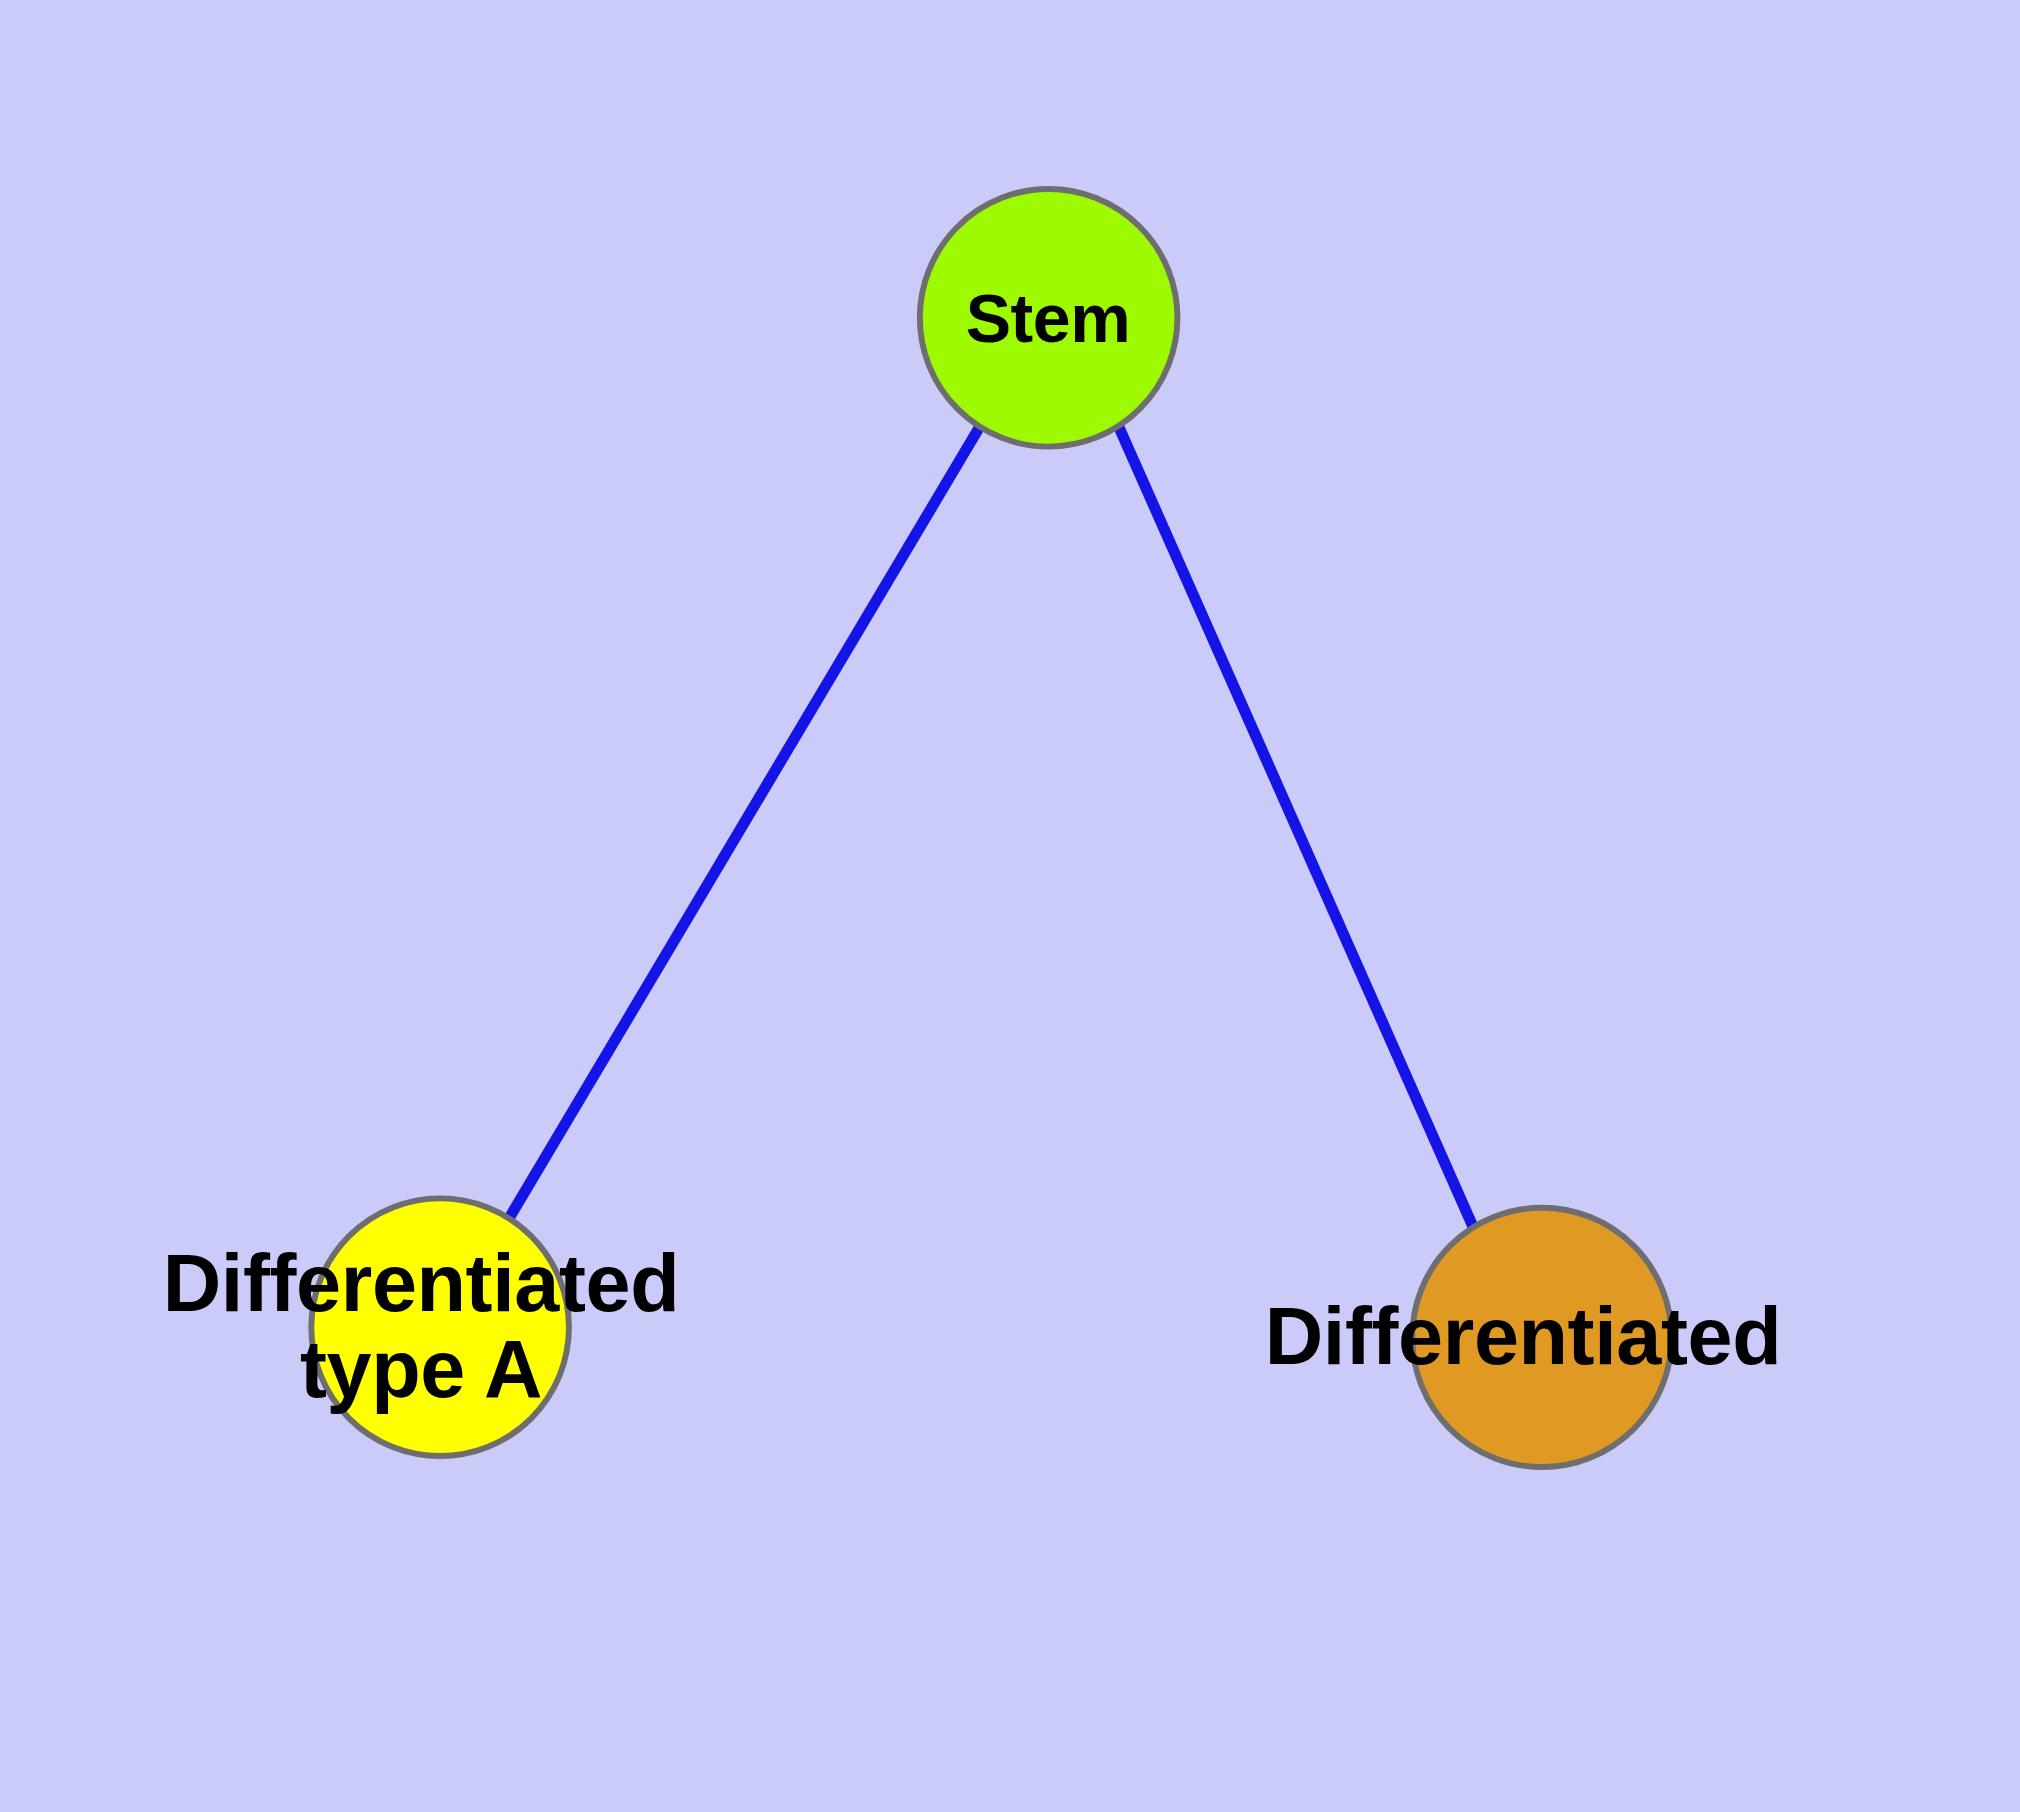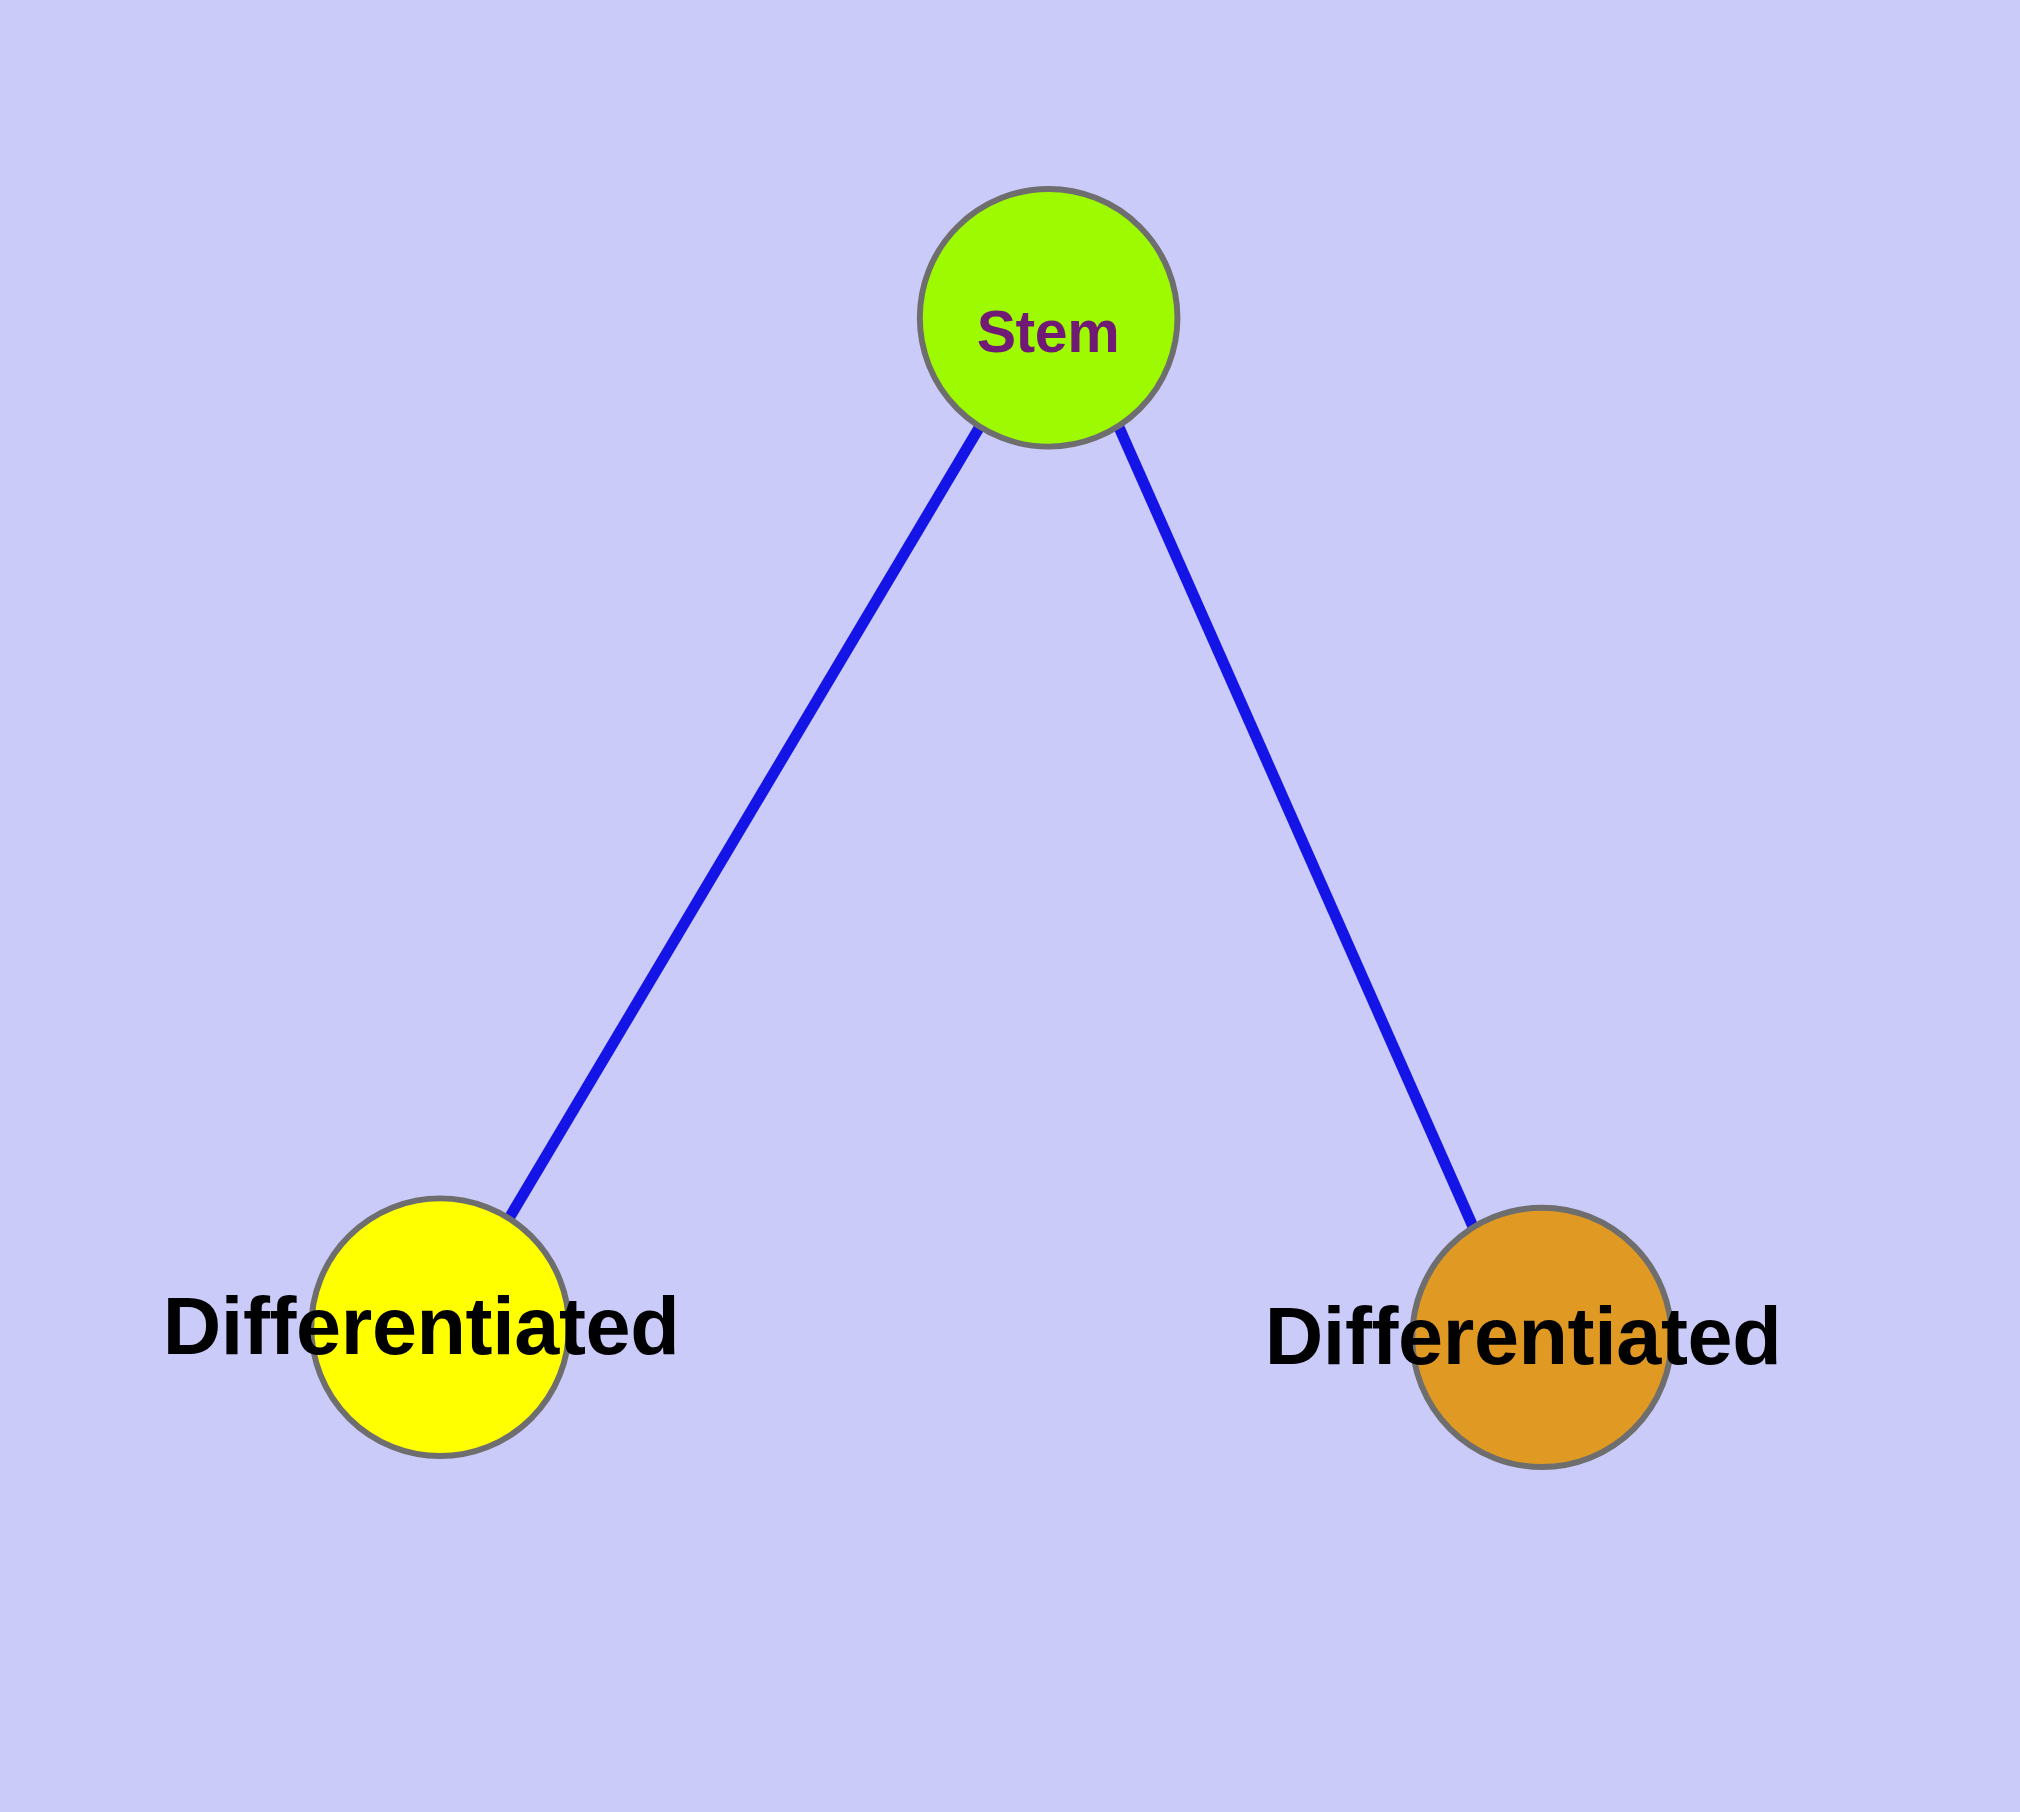--- a/index.html
+++ b/index.html
@@ -58,20 +58,20 @@
       <line class="edge-line" x1="1156" y1="503" x2="600" y2="1438" stroke="#1414e6" stroke-width="13"></line>
       <line class="edge-line" x1="1320" y1="504" x2="1738" y2="1448" stroke="#1414e6" stroke-width="13"></line>
     </g>
     <g>
       <circle class="node-circle" cx="1237" cy="375" r="152" fill="#9efa00" stroke="#6e6e6e" stroke-width="7"></circle>
       <circle class="node-circle" cx="519" cy="1566" r="152" fill="#ffff00" stroke="#6e6e6e" stroke-width="7"></circle>
       <circle class="node-circle" cx="1819" cy="1578" r="153" fill="#e09a24" stroke="#6e6e6e" stroke-width="7"></circle>
     </g>
   </svg>
 
-  <div class="node-label" style="left: 1048px; top: 332px; font-size: 59px; color: #701a75;"><span>Stem</span></div>
+  <div class="node-label" style="left: 1048px; top: 318px; font-size: 68px; color: #000000;"><span>Stem</span></div>
 
-  <div class="node-label" style="left: 421px; top: 1327px; font-size: 81px; color: rgb(0, 0, 0);"><span>Differentiated</span><br></div>
+  <div class="node-label" style="left: 421px; top: 1327px; font-size: 81px; color: rgb(0, 0, 0);"><span>Differentiated</span><br><span>type A</span></div>
 
   <div class="node-label" style="left: 1523px; top: 1337px; font-size: 81px; color: rgb(0, 0, 0);"><span>Differentiated</span><br></div>
 
 </div>
 
 
 </body></html>

